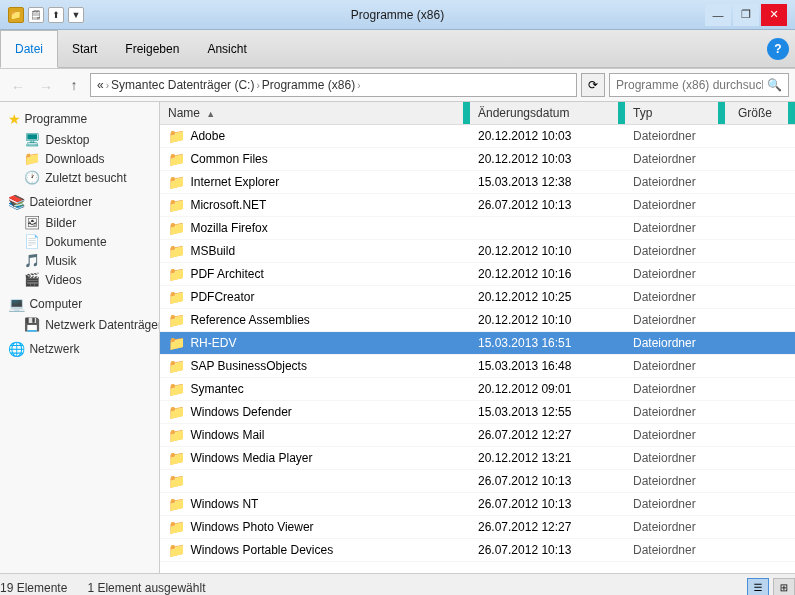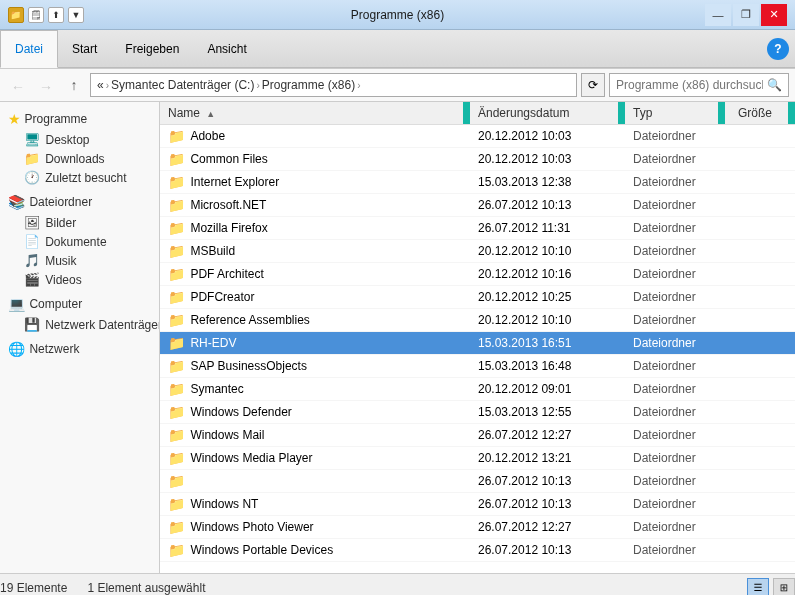--- a/index.html
+++ b/index.html
@@ -307,21 +307,20 @@
     </div>
     <div class="file-cell file-date">26.07.2012 10:13</div>
     <div class="file-cell file-type">Dateiordner</div>
     <div class="file-cell file-size"></div>
   </div>
         <div class="file-row">
     <div class="file-cell file-name-cell">
       <span class="file-icon">📁</span>
       <span>Mozilla Firefox</span>
     </div>
-    <div class="file-cell file-date">26.07.2012 11:31</div>
     <div class="file-cell file-type">Dateiordner</div>
     <div class="file-cell file-size"></div>
   </div>
         <div class="file-row">
     <div class="file-cell file-name-cell">
       <span class="file-icon">📁</span>
       <span>MSBuild</span>
     </div>
     <div class="file-cell file-date">20.12.2012 10:10</div>
     <div class="file-cell file-type">Dateiordner</div>

